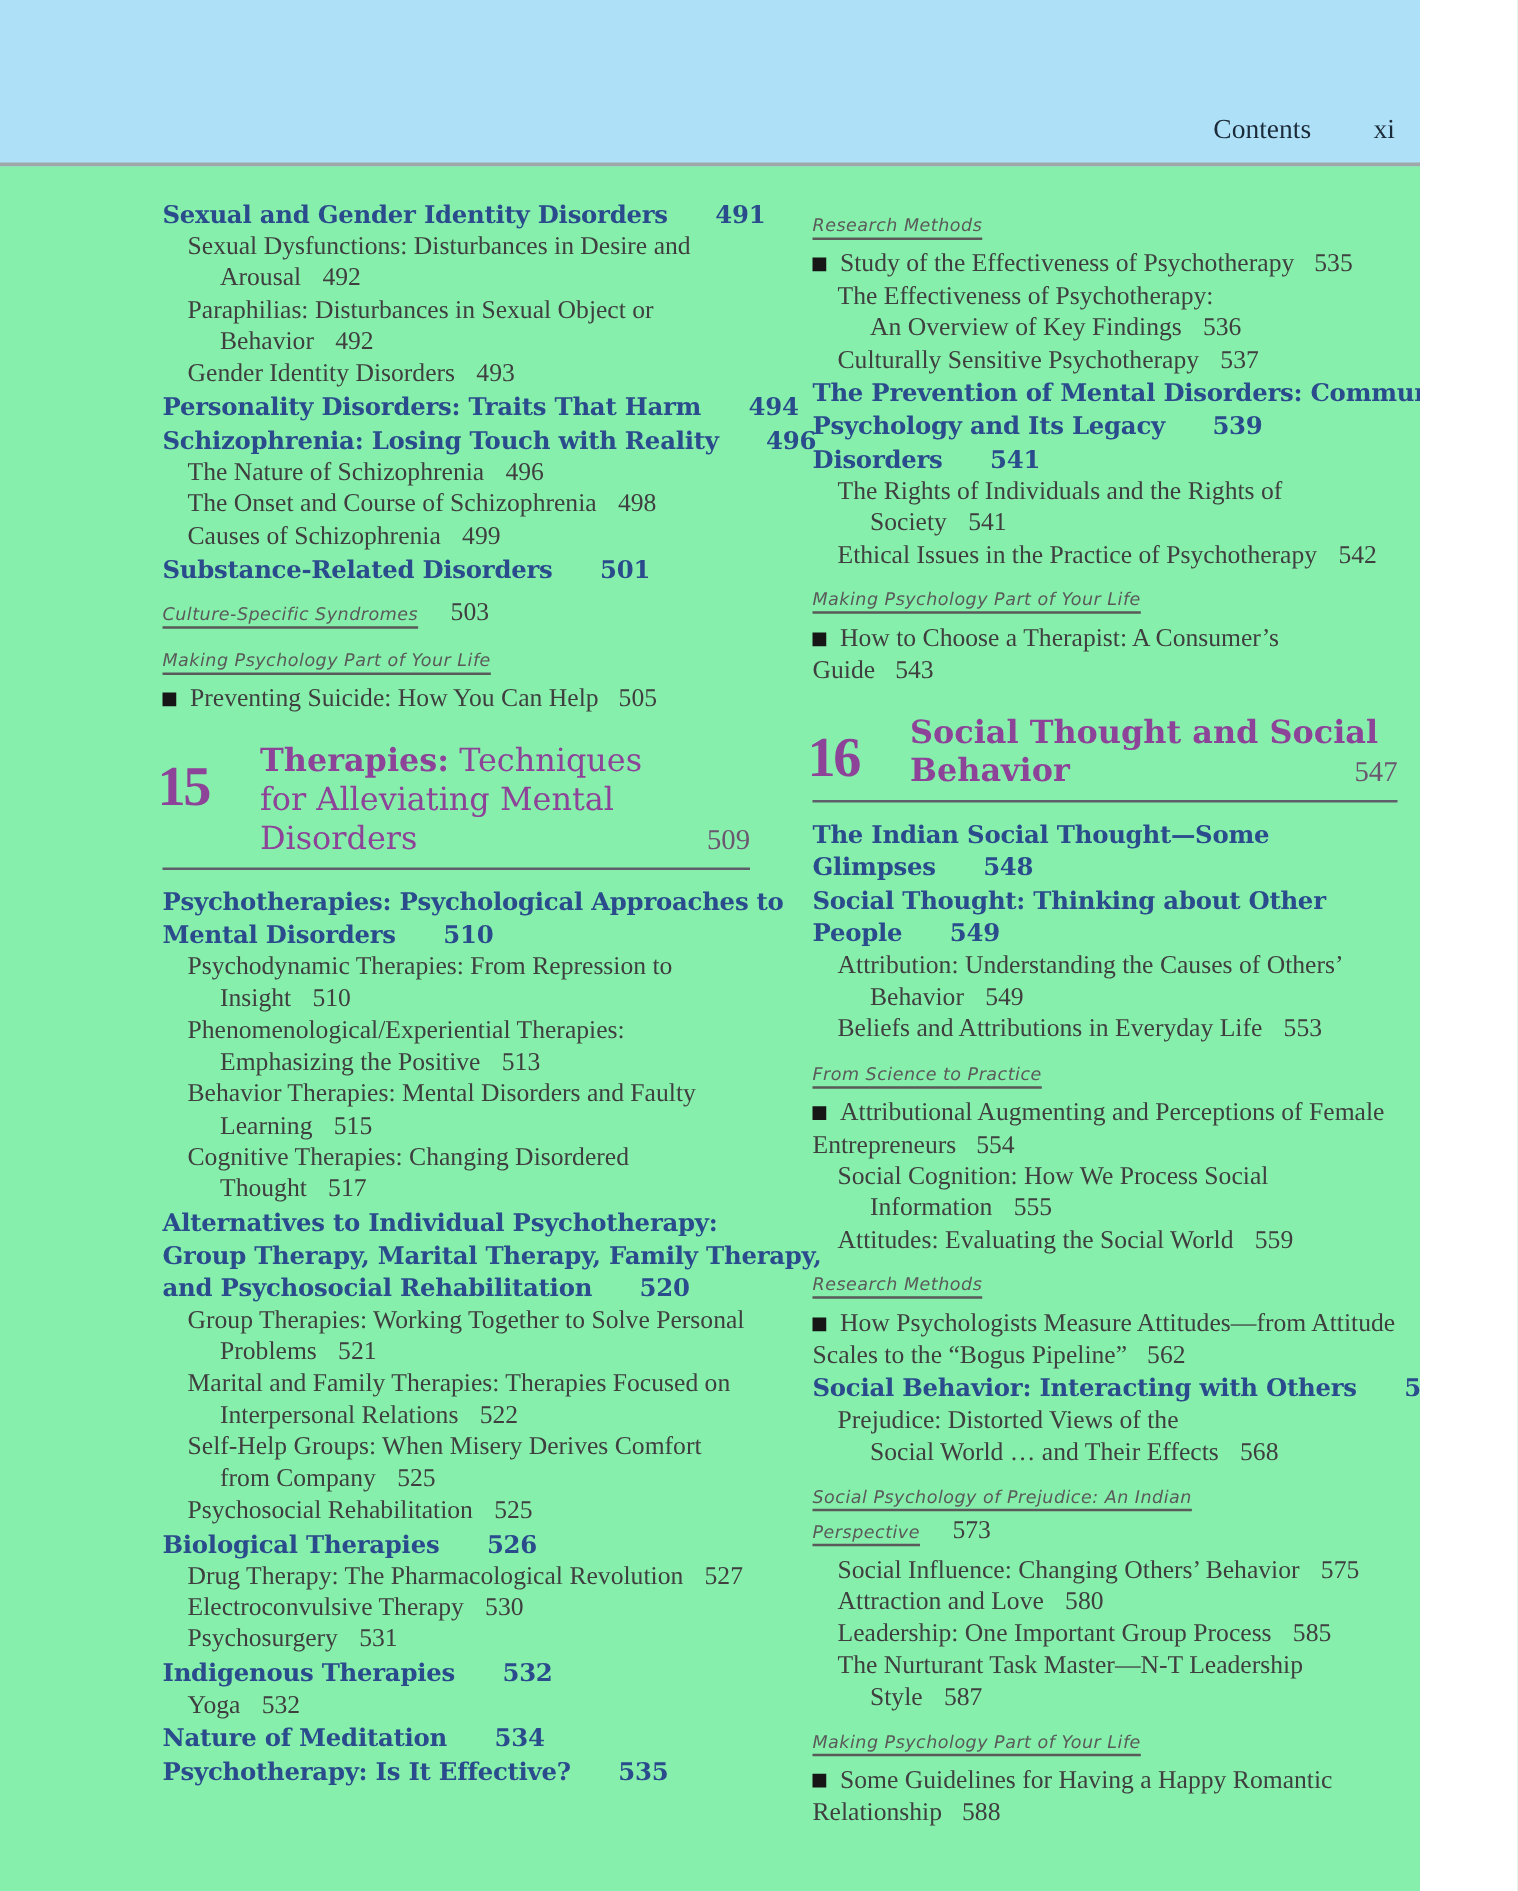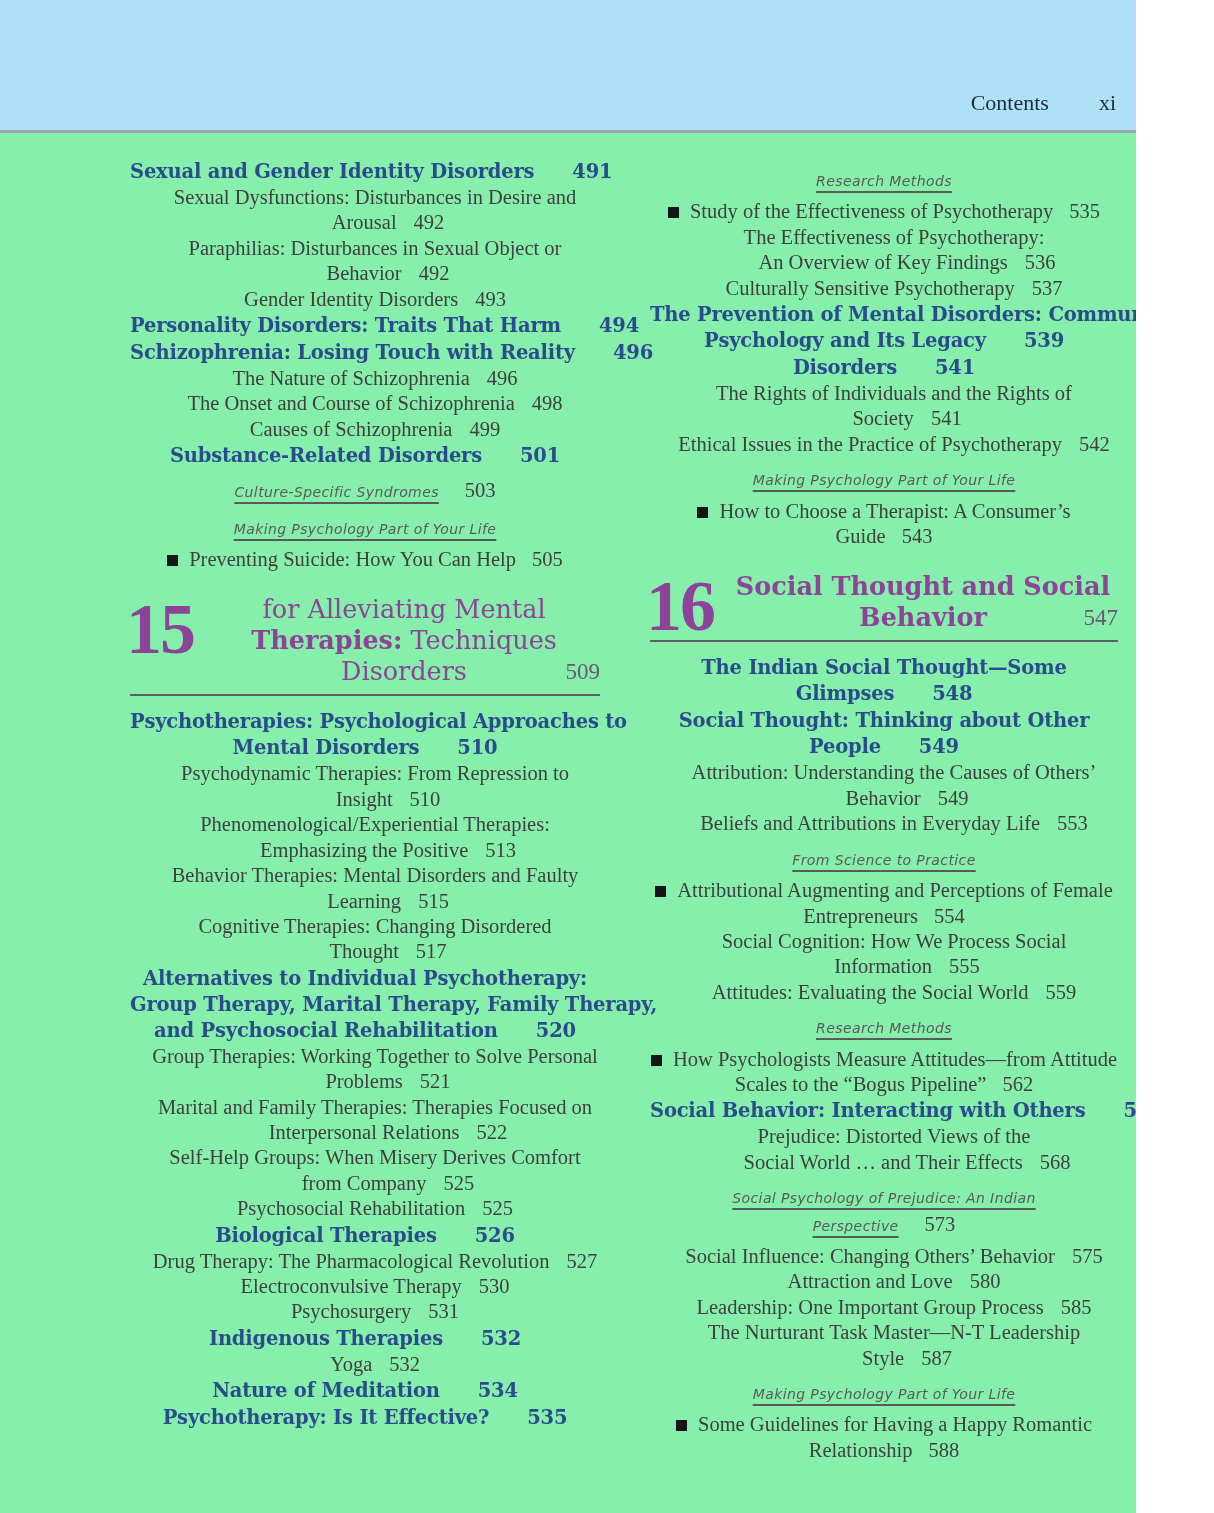--- a/index.html
+++ b/index.html
@@ -17,21 +17,21 @@
     box-sizing:border-box;
   }
   .band-inner{
     position:absolute;right:98px;bottom:14px;
     display:flex;align-items:baseline;gap:50px;
     font-size:22px;color:#1c2b3a;
   }
   
   .cols{
     position:absolute;left:130px;top:158px;
-    display:flex;gap:50px;text-align:center;
+    display:flex;gap:50px;
   }
   .col{width:470px;}
   .col.right{width:468px;}
 
   .entry{margin:0;}
   .line{
     white-space:nowrap;
     line-height:25.4px;
     font-size:20.5px;
     color:#3f3f3f;
@@ -79,21 +79,21 @@
   .entry.chapter{
     position:relative;
     margin-top:22px;margin-bottom:13px;
     padding-left:78px;padding-bottom:7px;
     border-bottom:2px solid #5f5f6a;
   }
   .entry.chapter .ch-num{
     position:absolute;left:-4px;top:2px;
     font-family:"Liberation Serif", serif;
     font-weight:700;
-    font-size:72px;line-height:66px;
+    font-size:45px;line-height:66px;
     color:#8d4397;
     letter-spacing:-2px;
   }
   .entry.chapter .line{
     position:relative;
     font-family:"DejaVu Serif", serif;
     font-size:25.5px;line-height:31px;
     color:#8d4397;
   }
   .entry.chapter .b{font-weight:700;}
@@ -156,22 +156,22 @@
           <div class="line"><span class="t">Culture-Specific Syndromes</span><span class="pg">503</span></div>
         </div>
         <div class="entry feature">
           <div class="line"><span class="t">Making Psychology Part of Your Life</span></div>
         </div>
         <div class="entry bullet">
           <div class="line"><span class="sq"></span><span class="t">Preventing Suicide: How You Can Help</span><span class="pg">505</span></div>
         </div>
         <div class="entry chapter">
           <span class="ch-num">15</span>
+          <div class="line"><span class="b">Therapies:</span><span class="t"> Techniques</span></div>
           <div class="line"><span class="t">for Alleviating Mental</span></div>
-          <div class="line"><span class="b">Therapies:</span><span class="t"> Techniques</span></div>
           <div class="line"><span class="t">Disorders</span><span class="pg">509</span></div>
         </div>
         <div class="entry section">
           <div class="line"><span class="t">Psychotherapies: Psychological Approaches to</span></div>
           <div class="line"><span class="t">Mental Disorders</span><span class="pg">510</span></div>
         </div>
         <div class="entry sub">
           <div class="line ind1"><span class="t">Psychodynamic Therapies: From Repression to</span></div>
           <div class="line ind2"><span class="t">Insight</span><span class="pg">510</span></div>
         </div>

